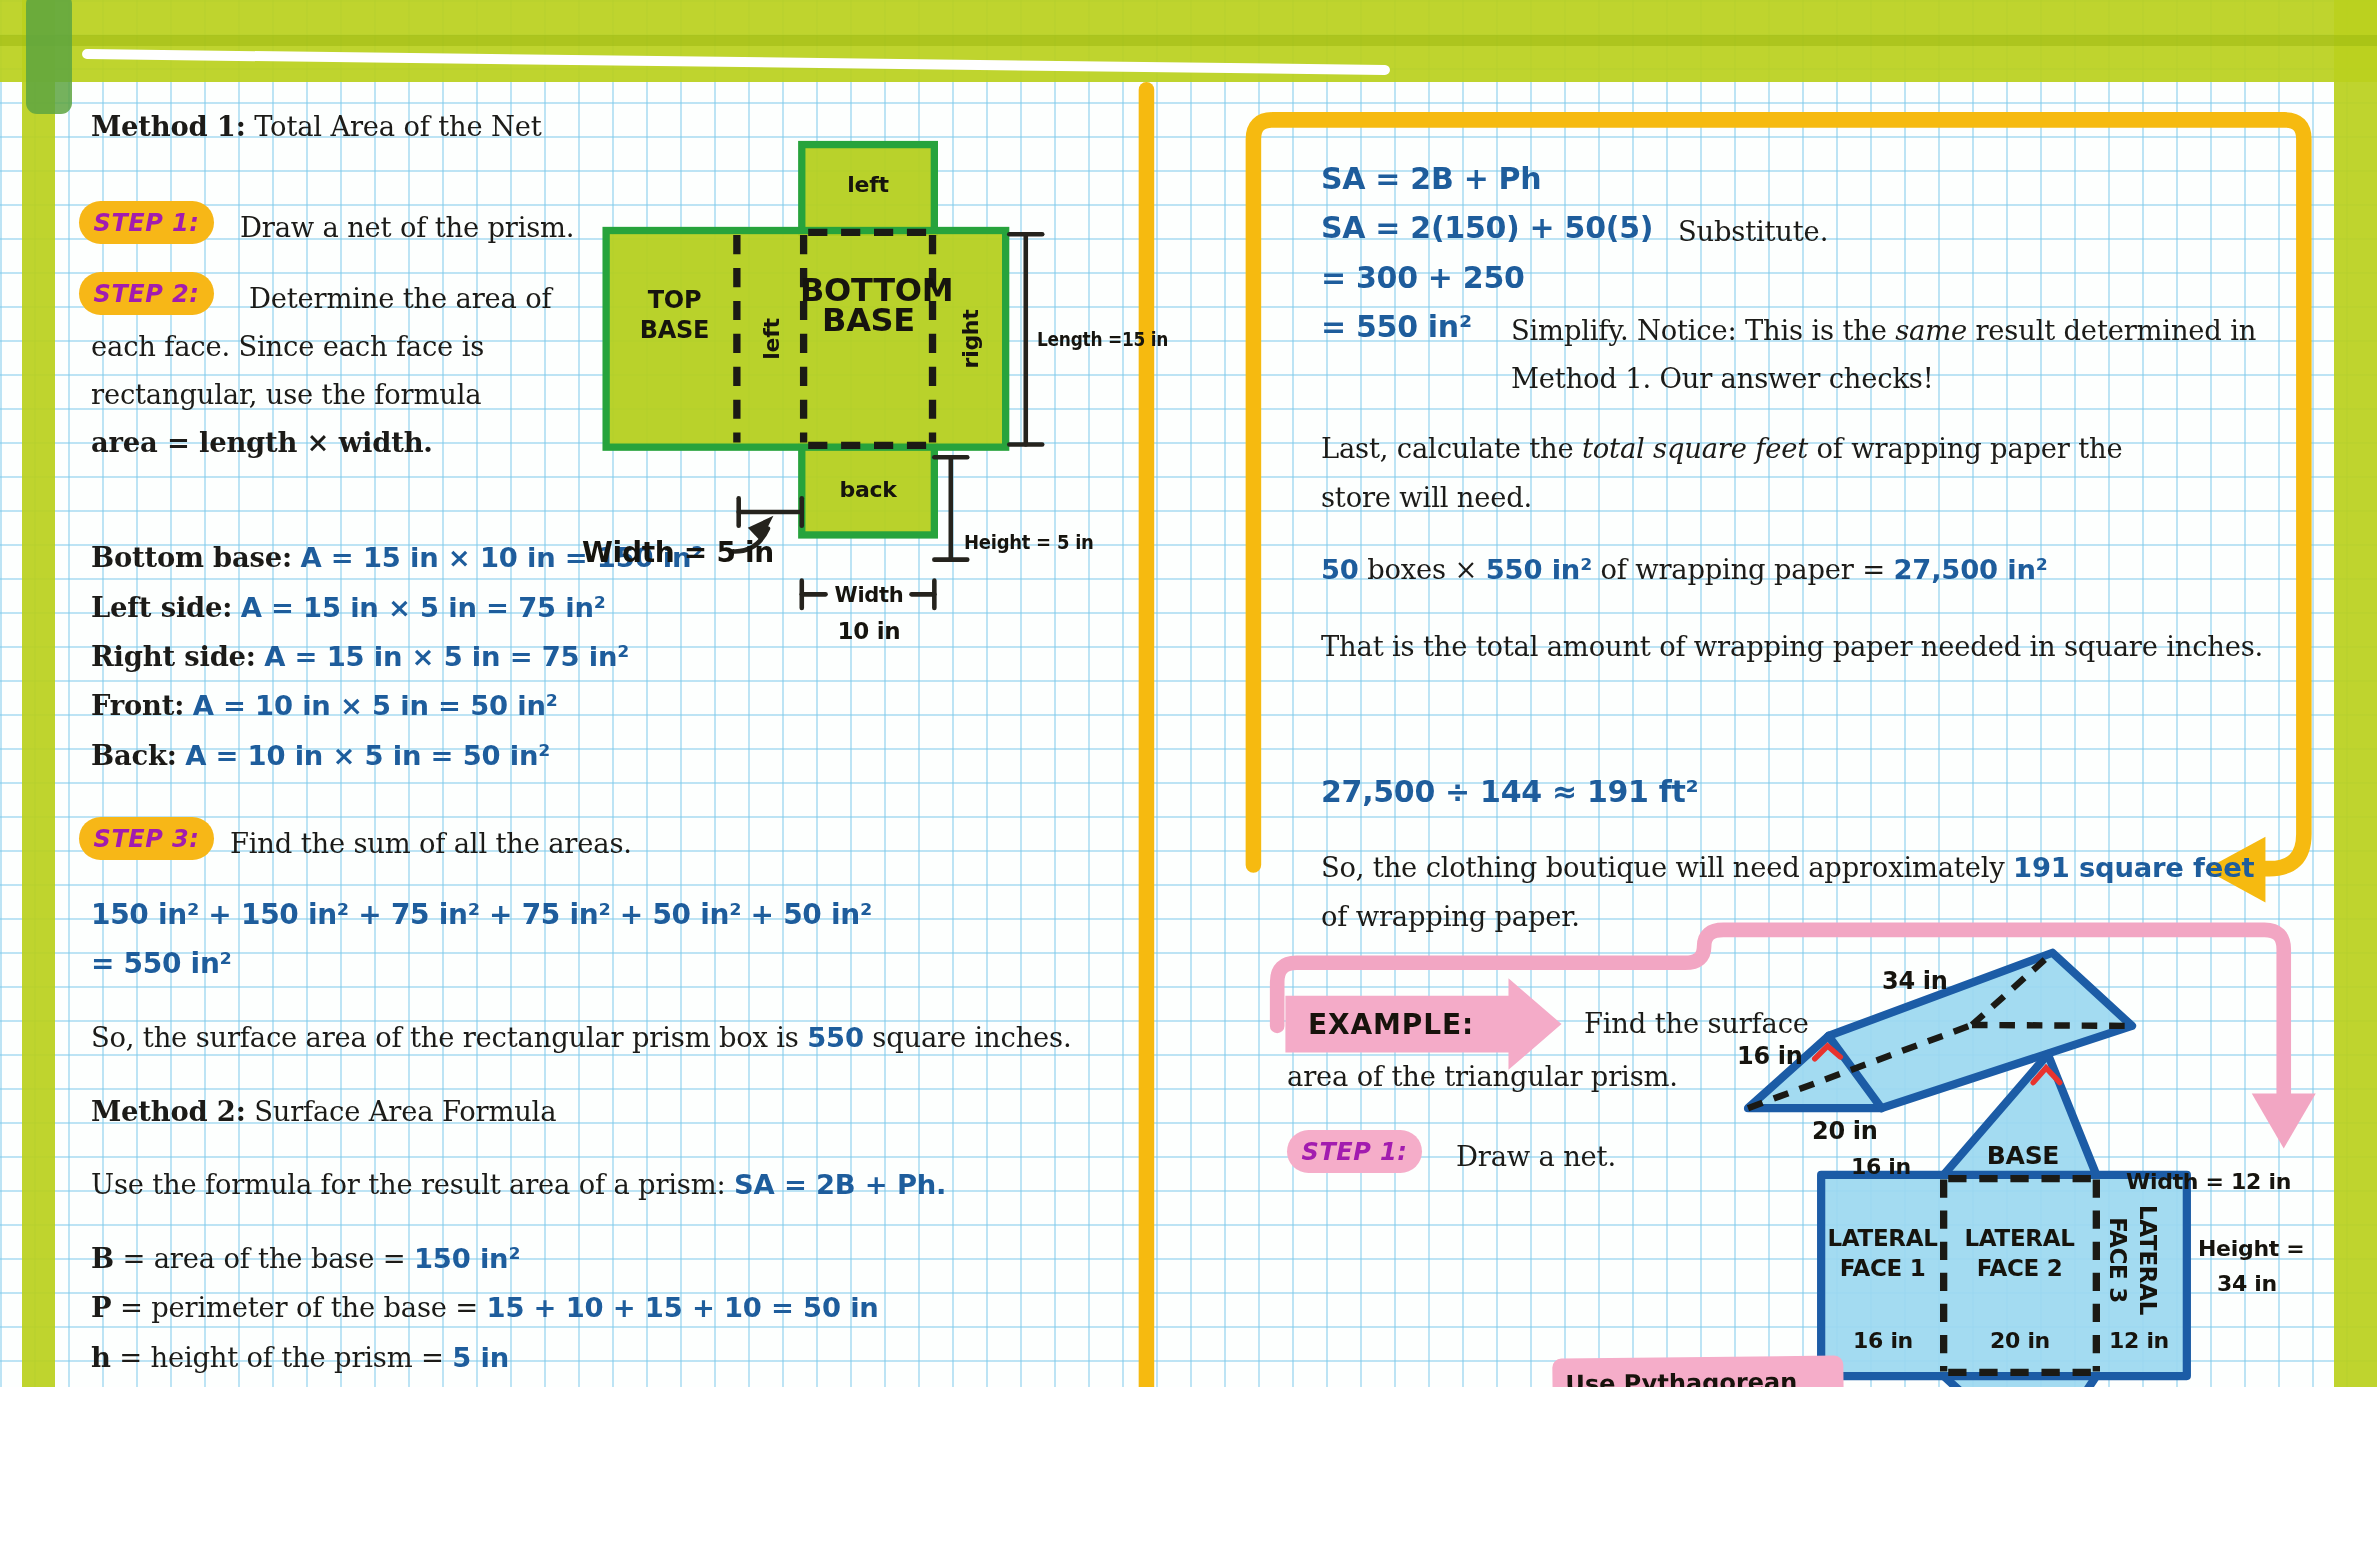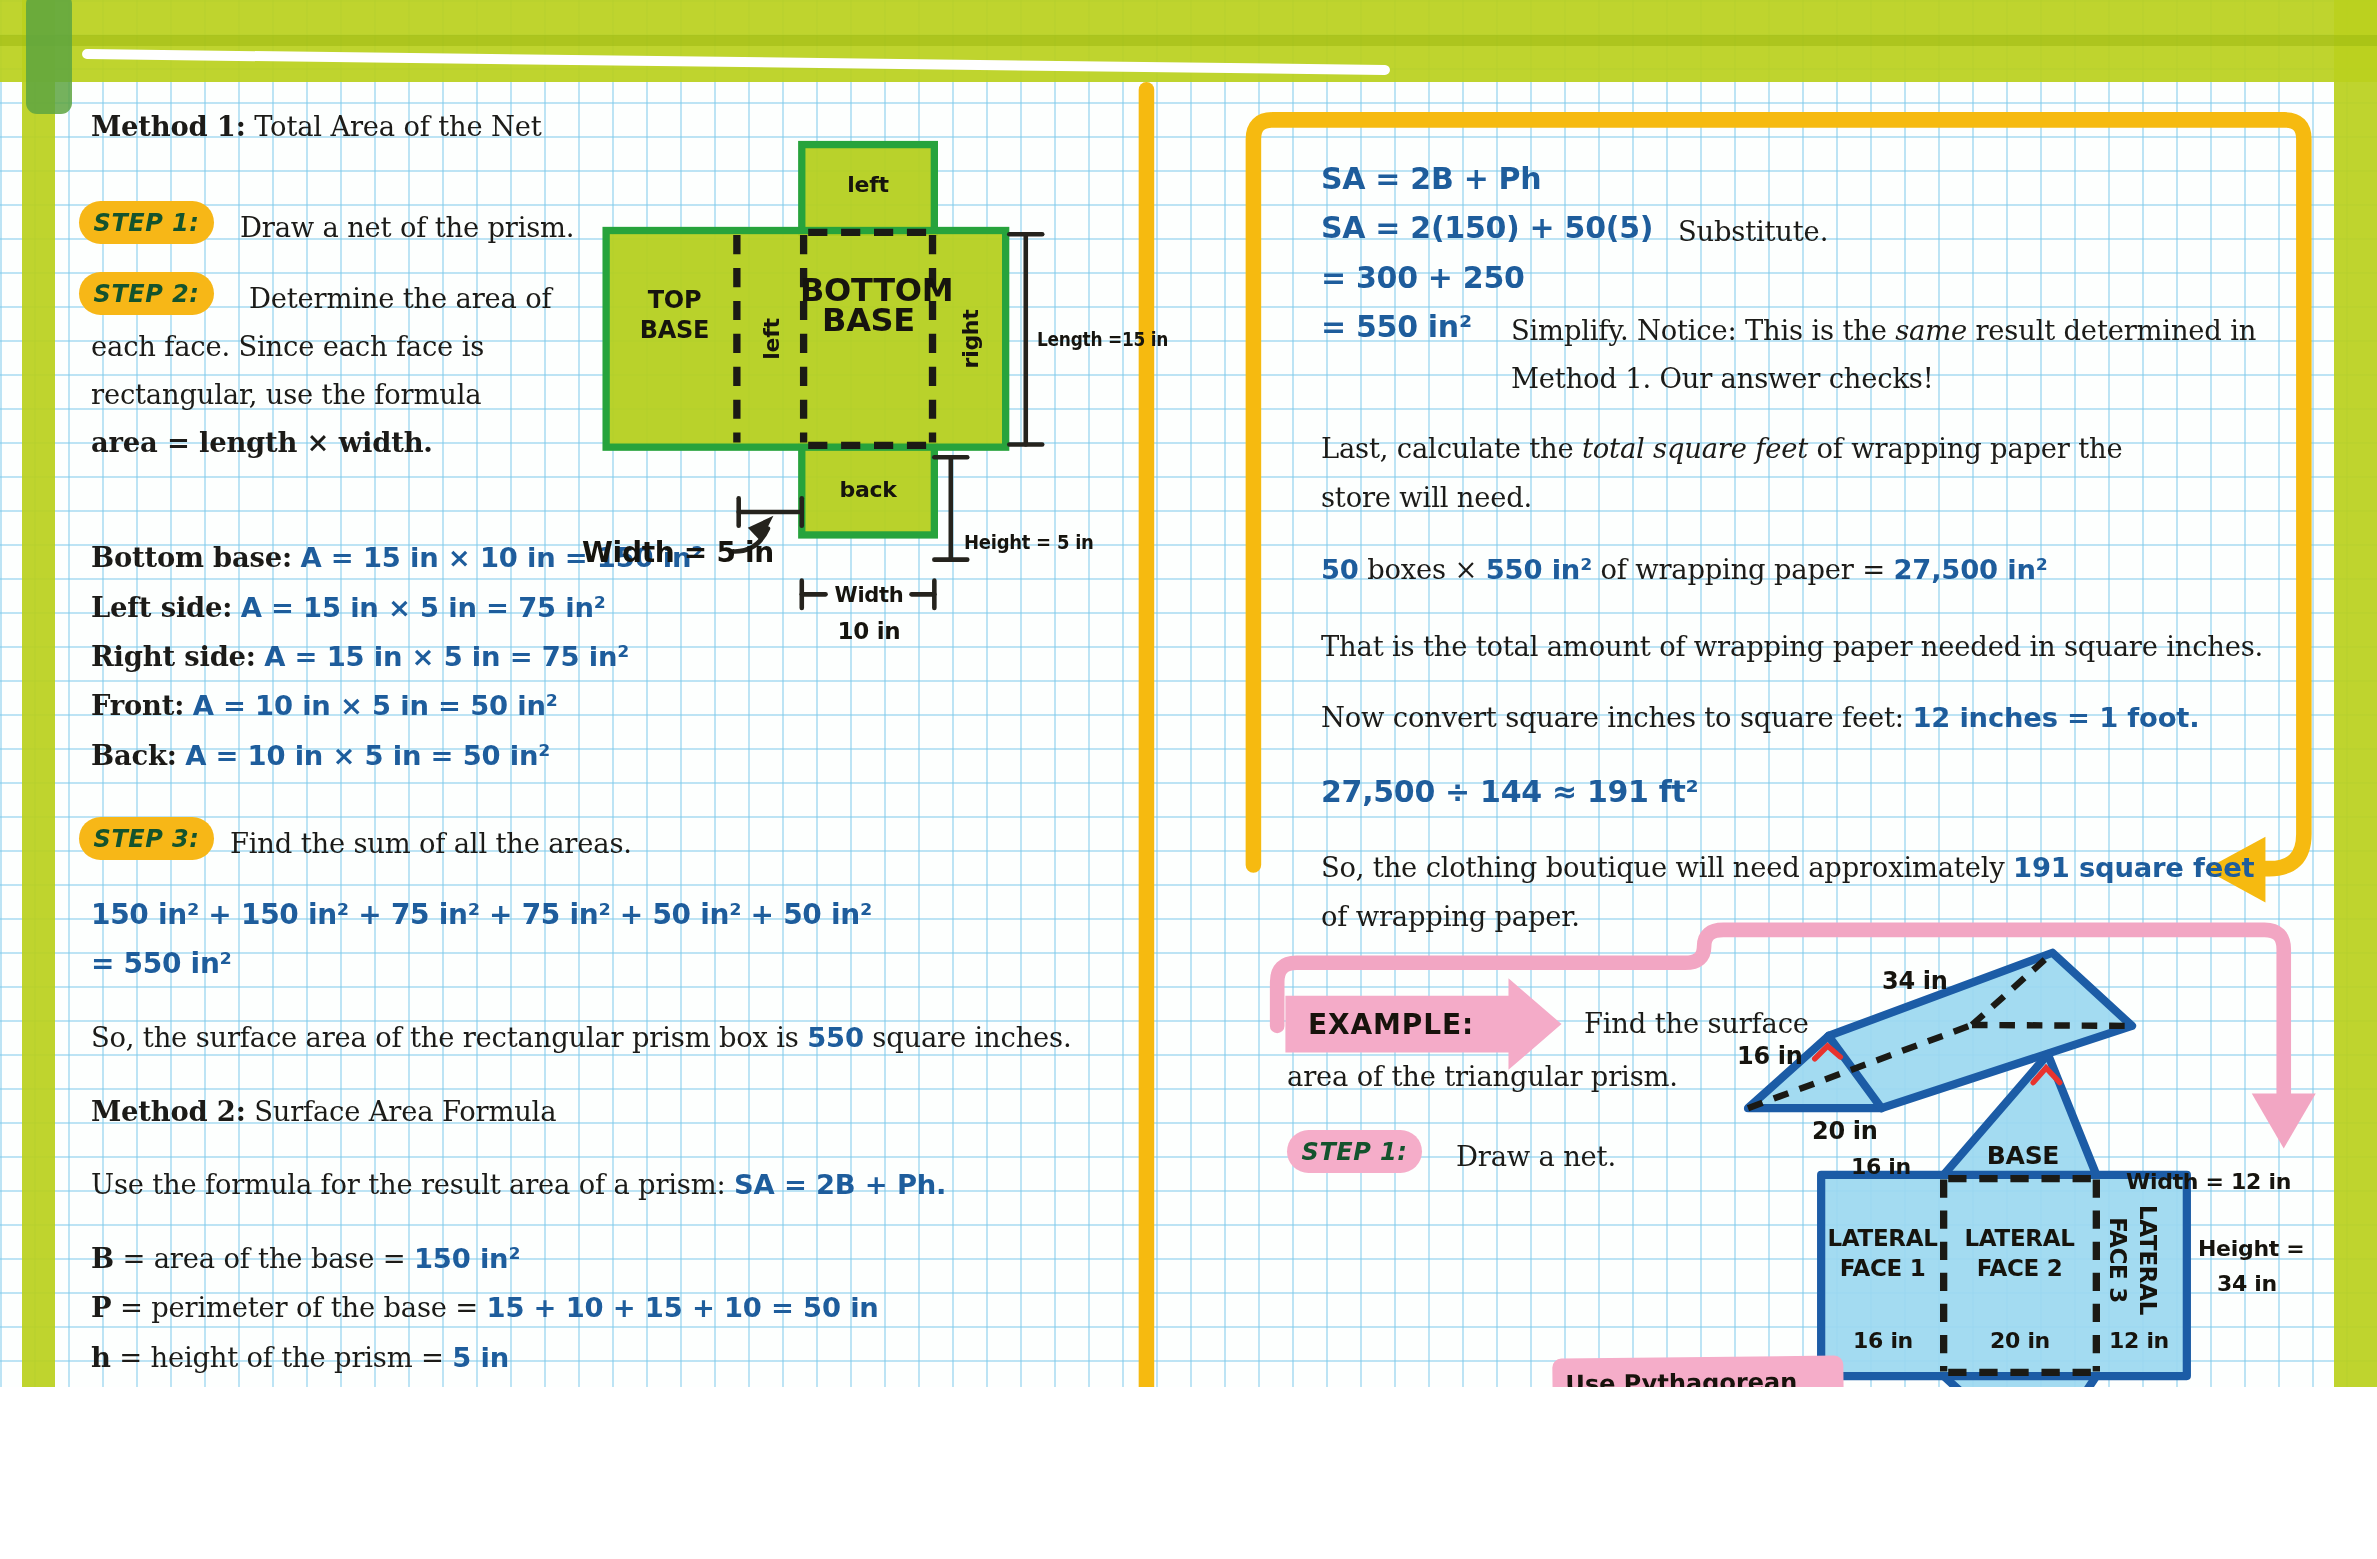--- a/index.html
+++ b/index.html
@@ -15,21 +15,21 @@
   .t{position:absolute;white-space:nowrap}
   .serif{font-family:"DejaVu Serif",serif;font-size:27.4px;color:#1c1b18;letter-spacing:-0.2px}
   .b{font-weight:bold}
   .i{font-style:italic}
   .bl{font-family:"DejaVu Sans",sans-serif;font-weight:700;color:#1e5d9c}
   .bll{font-family:"DejaVu Sans",sans-serif;font-weight:700;font-size:29px;color:#1e5d9c;letter-spacing:-0.3px}
   .hl{font-family:"DejaVu Sans",sans-serif;font-weight:700;color:#16140e;font-size:22px;letter-spacing:-0.3px}
   .ctr{transform:translateX(-50%);text-align:center}
   .wrap{white-space:normal;text-align:center;line-height:30px}
   .pill{position:absolute;background:#f7b717;border-radius:24px;padding:8.2px 14.6px 7.3px;
-        font:italic 800 24px "DejaVu Sans",sans-serif;color:#14532d;letter-spacing:0.5px;white-space:nowrap}
+        font:italic 800 24px "DejaVu Sans",sans-serif;color:#a21caf;letter-spacing:0.5px;white-space:nowrap}
   .pill.pink{background:#f5adc9}
   .pagenum{position:absolute;font:800 31px "DejaVu Sans",sans-serif;color:#2b2a12}
   #notebox{position:absolute;left:1553px;top:1357px;width:291px;background:#f5adc9;border-radius:9.1px;
         padding:11px 12.8px;font:700 24px/31px "DejaVu Sans",sans-serif;color:#17130c;transform:rotate(-.6deg);text-align:left}
   svg{position:absolute;left:0;top:0}
 </style>
 </head>
 <body>
 
 <div id="page">
@@ -189,23 +189,20 @@
 
   <div class="t serif" style="left:1321px;top:433px">
     <span>Last, calculate the </span><span class="i">total square feet</span><span> of wrapping paper the</span>
   </div>
   <div class="t serif" style="left:1321px;top:482px">store will need.</div>
 
   <div class="t serif" style="left:1321px;top:554px">
     <span class="bl">50</span><span> boxes × </span><span class="bl">550 in²</span><span> of wrapping paper = </span><span class="bl">27,500 in²</span>
   </div>
   <div class="t serif" style="left:1321px;top:631px">That is the total amount of wrapping paper needed in square inches.</div>
-  <div class="t serif" style="left:1321px;top:702px">
-    <span>Now convert square inches to square feet: </span><span class="bl">12 inches = 1 foot.</span>
-  </div>
   <div class="t bll" style="left:1321px;top:774px;font-size:30px">27,500 ÷ 144 ≈ 191 ft²</div>
   <div class="t serif" style="left:1321px;top:852px">
     <span>So, the clothing boutique will need approximately </span><span class="bl">191 square feet</span>
   </div>
   <div class="t serif" style="left:1321px;top:901px">of wrapping paper.</div>
 
   <div class="t" style="left:1308px;top:1008px;font:800 28px 'DejaVu Sans',sans-serif;color:#17130c;letter-spacing:0.9px">EXAMPLE:</div>
   <div class="t serif" style="left:1584px;top:1008px">Find the surface</div>
   <div class="t serif" style="left:1287px;top:1061px">area of the triangular prism.</div>
 

